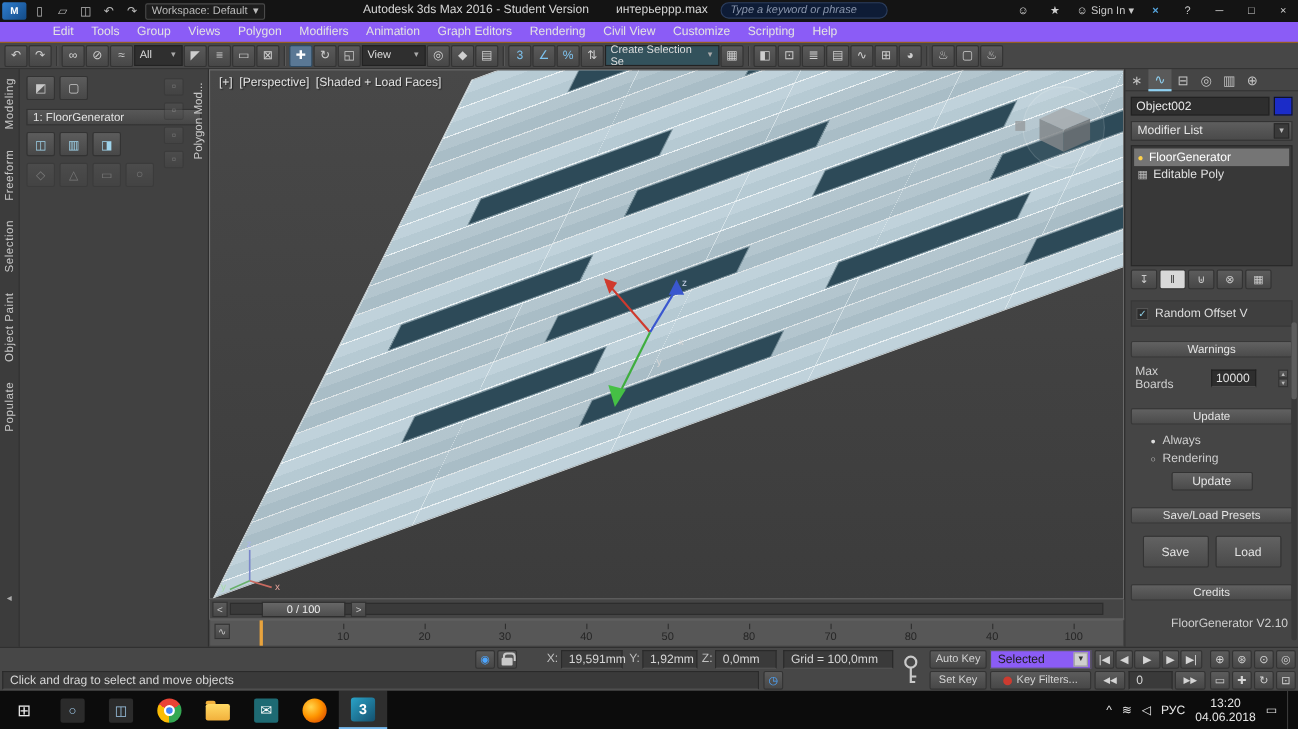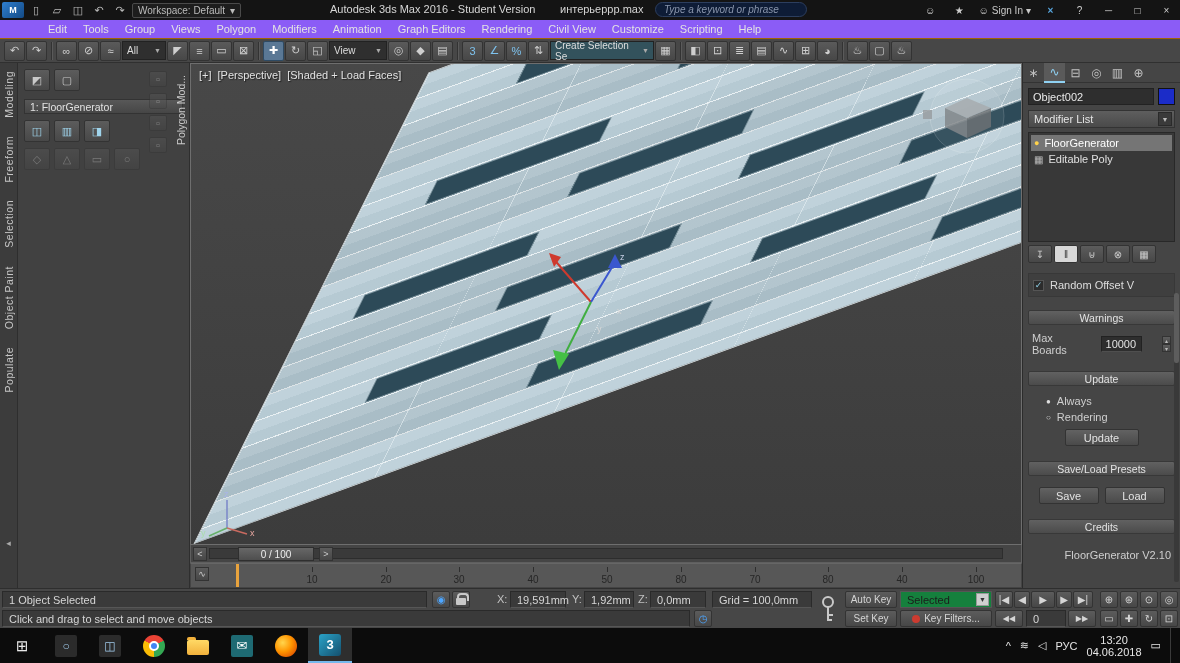--- a/index.html
+++ b/index.html
@@ -89,42 +89,42 @@
   .rbody{margin:0 5px;padding:7px 4px 2px;color:#cfcfcf;font-size:11px}
   .mbrow{display:flex;align-items:center;gap:20px}
   .vfield{background:#2e2e2e;border:1px solid #222;border-bottom-color:#4f4f4f;color:#e2e2e2;padding:1px 4px;display:inline-flex;align-items:center;height:16px}
   .spin{display:inline-flex;flex-direction:column;width:11px}
   .spin span{height:8px;display:flex;align-items:center;justify-content:center;font-size:6px;background:linear-gradient(#5e5e5e,#4a4a4a);border:1px solid #333;color:#bbb}
   .radiorow{display:flex;align-items:center;gap:6px;padding:2px 0 2px 14px}
   .radio{font-size:8px;color:#ddd}
   .btn{background:linear-gradient(#626262,#4a4a4a);border:1px solid #333;border-radius:2px;color:#e3e3e3;display:inline-flex;align-items:center;justify-content:center;font-size:11px}
   .updbtn{width:74px;height:17px;margin:4px auto 0;display:flex}
   .slrow{display:flex;gap:6px;justify-content:center;margin-top:4px}
-  .slrow .btn{width:60px;height:17px}
+  .slrow .btn{width:60px;height:29px}
   .credits{margin-top:8px;text-align:right;color:#cfcfcf}
   .cmd-scroll{position:absolute;right:1px;top:230px;bottom:6px;width:5px;background:#393939;border-radius:2px}
   .cmd-scroll::after{content:"";position:absolute;left:0;top:0;width:5px;height:70px;background:#5d5d5d;border-radius:2px}
 
   
   .slider-row{position:absolute;left:190px;top:545px;width:832px;height:18px;background:#454545;border:1px solid #5f5f5f;border-top:none;display:flex;align-items:center}
   .track{position:absolute;left:18px;right:18px;top:3px;bottom:3px;background:#3a3a3a;border:1px solid #2d2d2d}
   .tsbtn{position:absolute;top:2px;width:14px;height:14px;display:flex;align-items:center;justify-content:center;background:linear-gradient(#5c5c5c,#474747);border:1px solid #333;color:#ccc;font-size:9px}
   .tslider{position:absolute;left:47px;top:2px;width:76px;height:14px;background:linear-gradient(#676767,#4e4e4e);border:1px solid #2f2f2f;display:flex;align-items:center;justify-content:center;color:#eee;font-size:10px}
   .ruler{position:absolute;left:190px;top:563px;width:832px;height:25px;background:#575757;border:1px solid #444;border-top:1px solid #666}
   .tick{position:absolute;bottom:2px;width:20px;text-align:center;color:#262626;font-size:10px}
   .tick::before{content:"";position:absolute;left:50%;top:-7px;width:1px;height:5px;background:#2e2e2e}
   .marker{position:absolute;left:45px;top:0;width:3px;height:100%;background:#e8a33d}
   .ruler-tools{position:absolute;left:4px;top:3px;display:flex;gap:2px}
 
   
   .statusbar{position:absolute;left:0;top:588px;width:1180px;height:40px;background:#474747;border-top:1px solid #2e2e2e}
   .sfield{position:absolute;background:#3a3a3a;border:1px solid #2a2a2a;border-bottom-color:#565656;color:#d6d6d6;display:flex;align-items:center;padding:0 6px;font-size:11px;height:17px}
   .slabel{position:absolute;color:#c2c2c2;font-size:11px}
   .srbtn{position:absolute;height:17px;display:flex;align-items:center;justify-content:center;background:linear-gradient(#5c5c5c,#474747);border:1px solid #333;border-radius:2px;color:#d5d5d5;font-size:10px}
-  .lightdd{position:absolute;height:17px;background:#15803d;border:1px solid #555;color:#1c1c1c;display:flex;align-items:center;justify-content:space-between;padding:0 2px 0 6px;font-size:11px}
+  .lightdd{position:absolute;height:17px;background:#8b5cf6;border:1px solid #555;color:#1c1c1c;display:flex;align-items:center;justify-content:space-between;padding:0 2px 0 6px;font-size:11px}
   .lightdd .box{width:13px;height:13px;background:#cfcfcf;border:1px solid #999;display:flex;align-items:center;justify-content:center;font-size:7px;color:#333}
   .reddot{width:8px;height:8px;border-radius:50%;background:#cc3b30;margin-right:4px}
   .lock{position:relative;width:10px;height:7px;background:#c9c9c9;border-radius:1px;margin-top:4px}
   .lock::before{content:"";position:absolute;top:-5px;left:1px;width:8px;height:6px;border:2px solid #c9c9c9;border-bottom:none;border-radius:4px 4px 0 0}
 
   
   .taskbar{position:absolute;left:0;top:628px;width:1180px;height:35px;background:#0c0c0c;display:flex;align-items:stretch}
   .tkbtn{width:44px;display:flex;align-items:center;justify-content:center;color:#e8e8e8;font-size:15px}
   .tkbtn.active{background:rgba(255,255,255,.14);border-bottom:2px solid #76b9ed}
   .chrome{width:22px;height:22px;border-radius:50%;background:conic-gradient(from -60deg,#ea4335 0 120deg,#34a853 0 240deg,#fbbc05 0 360deg);position:relative}
@@ -437,21 +437,20 @@
     <span class="tick" style="left:332px">40</span>
     <span class="tick" style="left:406px">50</span>
     <span class="tick" style="left:480px">80</span>
     <span class="tick" style="left:554px">70</span>
     <span class="tick" style="left:627px">80</span>
     <span class="tick" style="left:701px">40</span>
     <span class="tick" style="left:775px">100</span>
   </div>
 
   <div class="statusbar">
-    <span class="sfield" style="left:2px;top:2px;width:425px">1 Object Selected</span>
     <span class="srbtn" style="left:432px;top:2px;width:18px;color:#4da6ff">◉</span>
     <span class="srbtn" style="left:452px;top:2px;width:18px">
         <span class="lock"></span>
       </span>
 
     <span class="slabel" style="left:497px;top:4px">X:</span>
     <span class="sfield" style="left:510px;top:2px;width:56px">19,591mm</span>
     <span class="slabel" style="left:572px;top:4px">Y:</span>
     <span class="sfield" style="left:584px;top:2px;width:50px">1,92mm</span>
     <span class="slabel" style="left:638px;top:4px">Z:</span>

